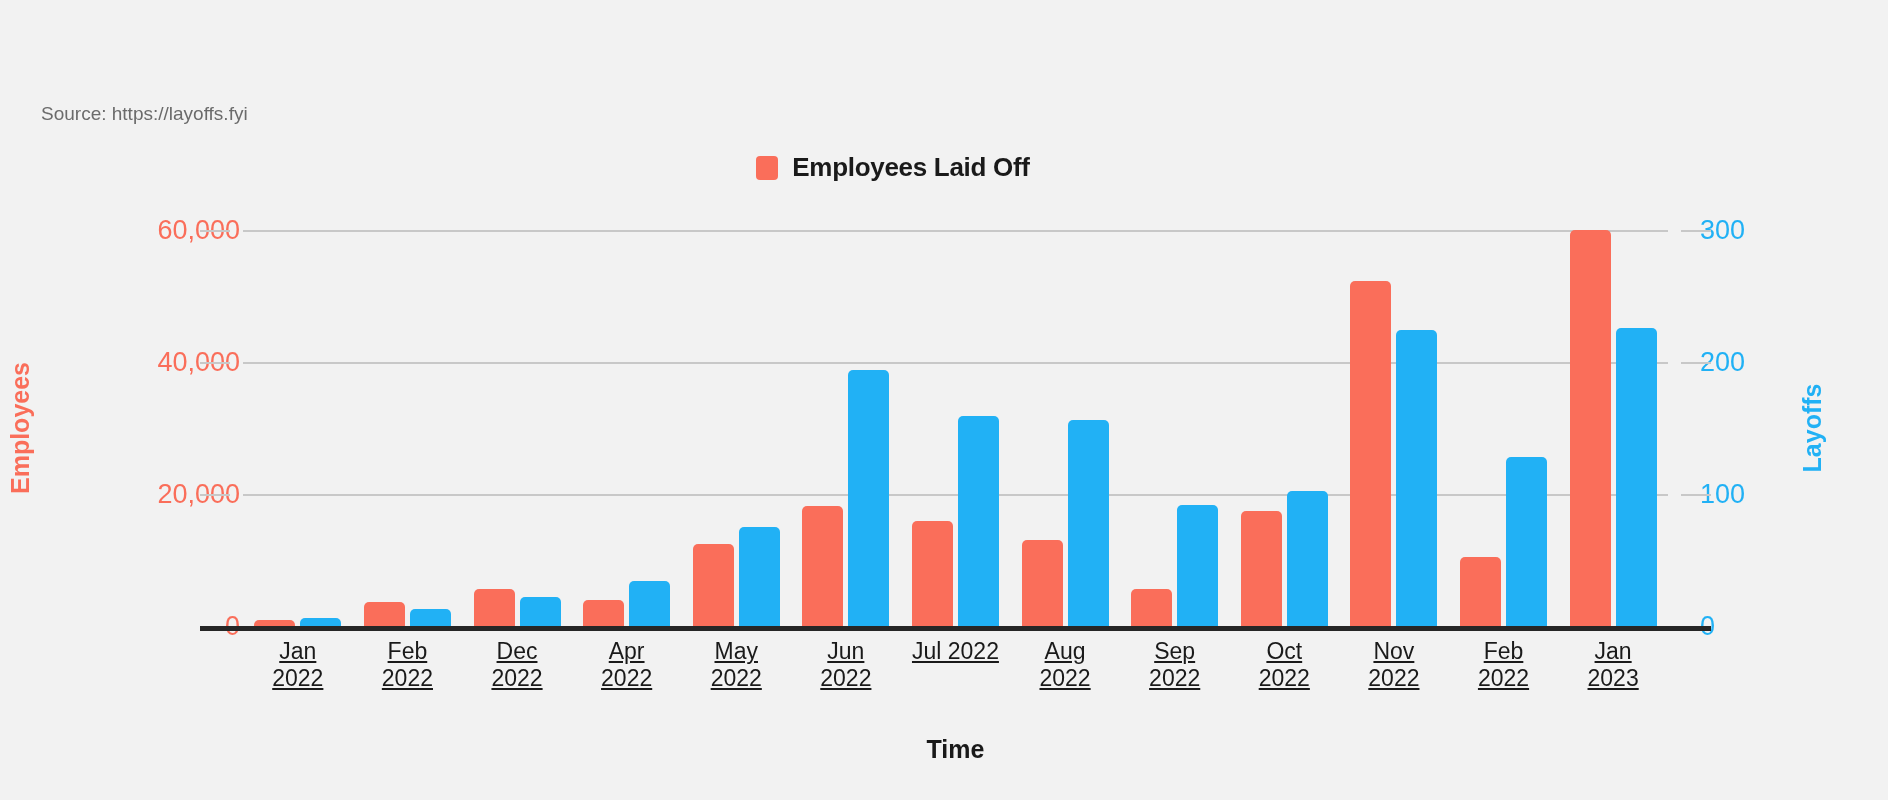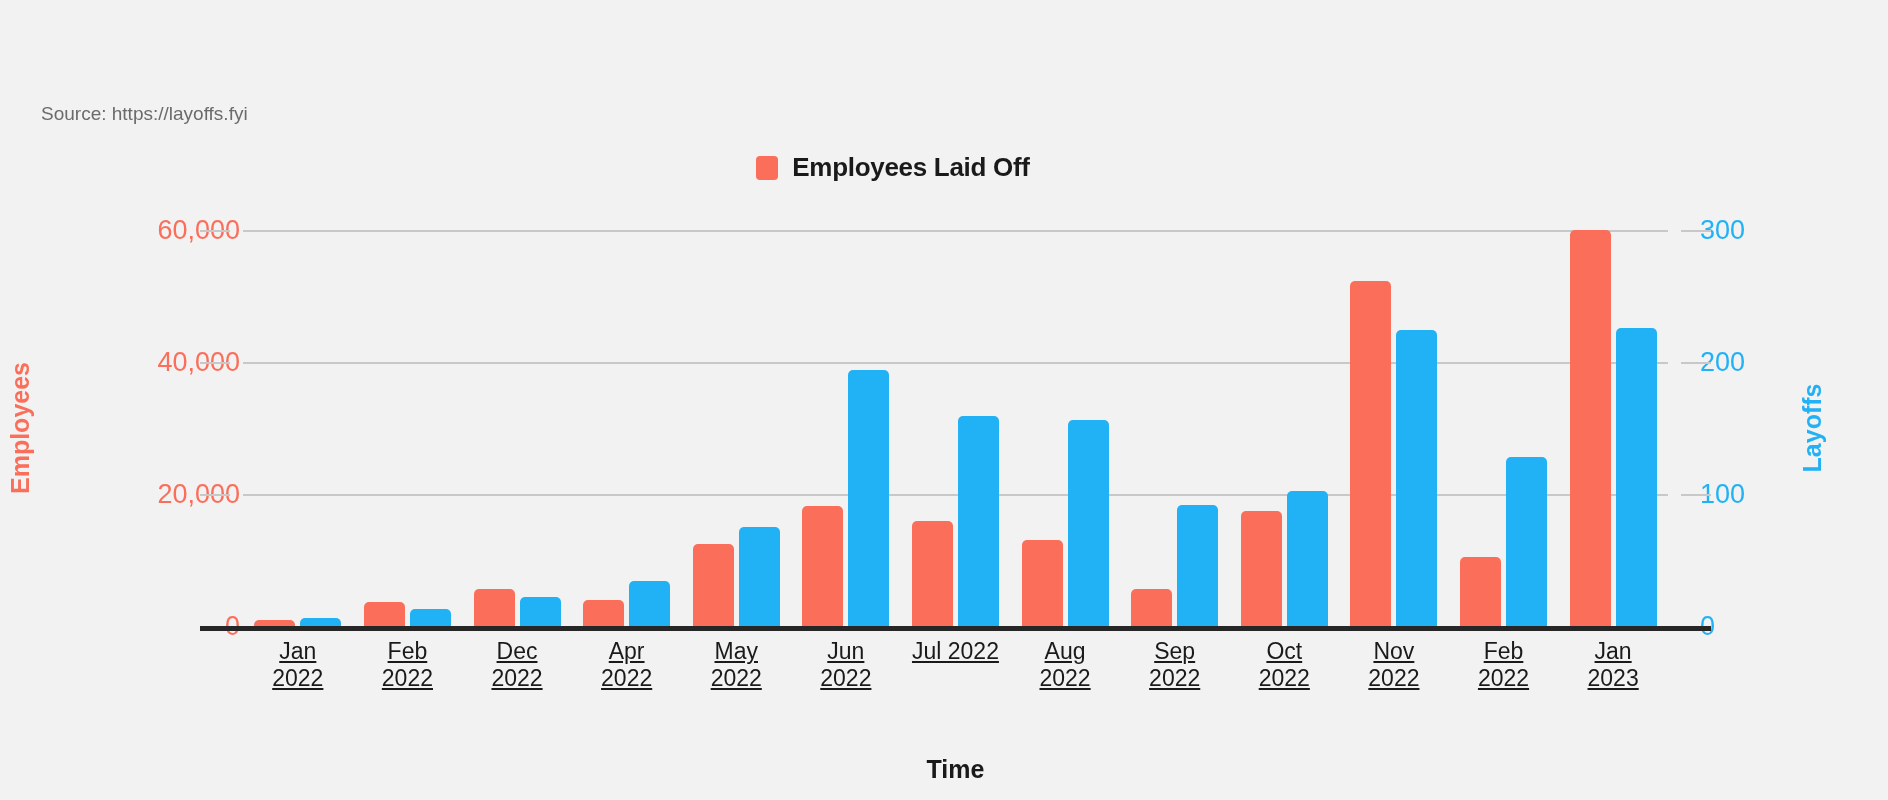--- a/index.html
+++ b/index.html
@@ -182,21 +182,20 @@
   }
   #x-axis-title {
     position: absolute;
     left: 243px;
     width: 1425px;
     top: 735px;
     text-align: center;
     font-size: 25px;
     font-weight: bold;
     color: #1a1a1a;
-    margin-top: 20px;
   }
 
   
   #x-labels {
     position: absolute;
     left: 243px;
     top: 638px;
     width: 1425px;
     display: flex;
   }

